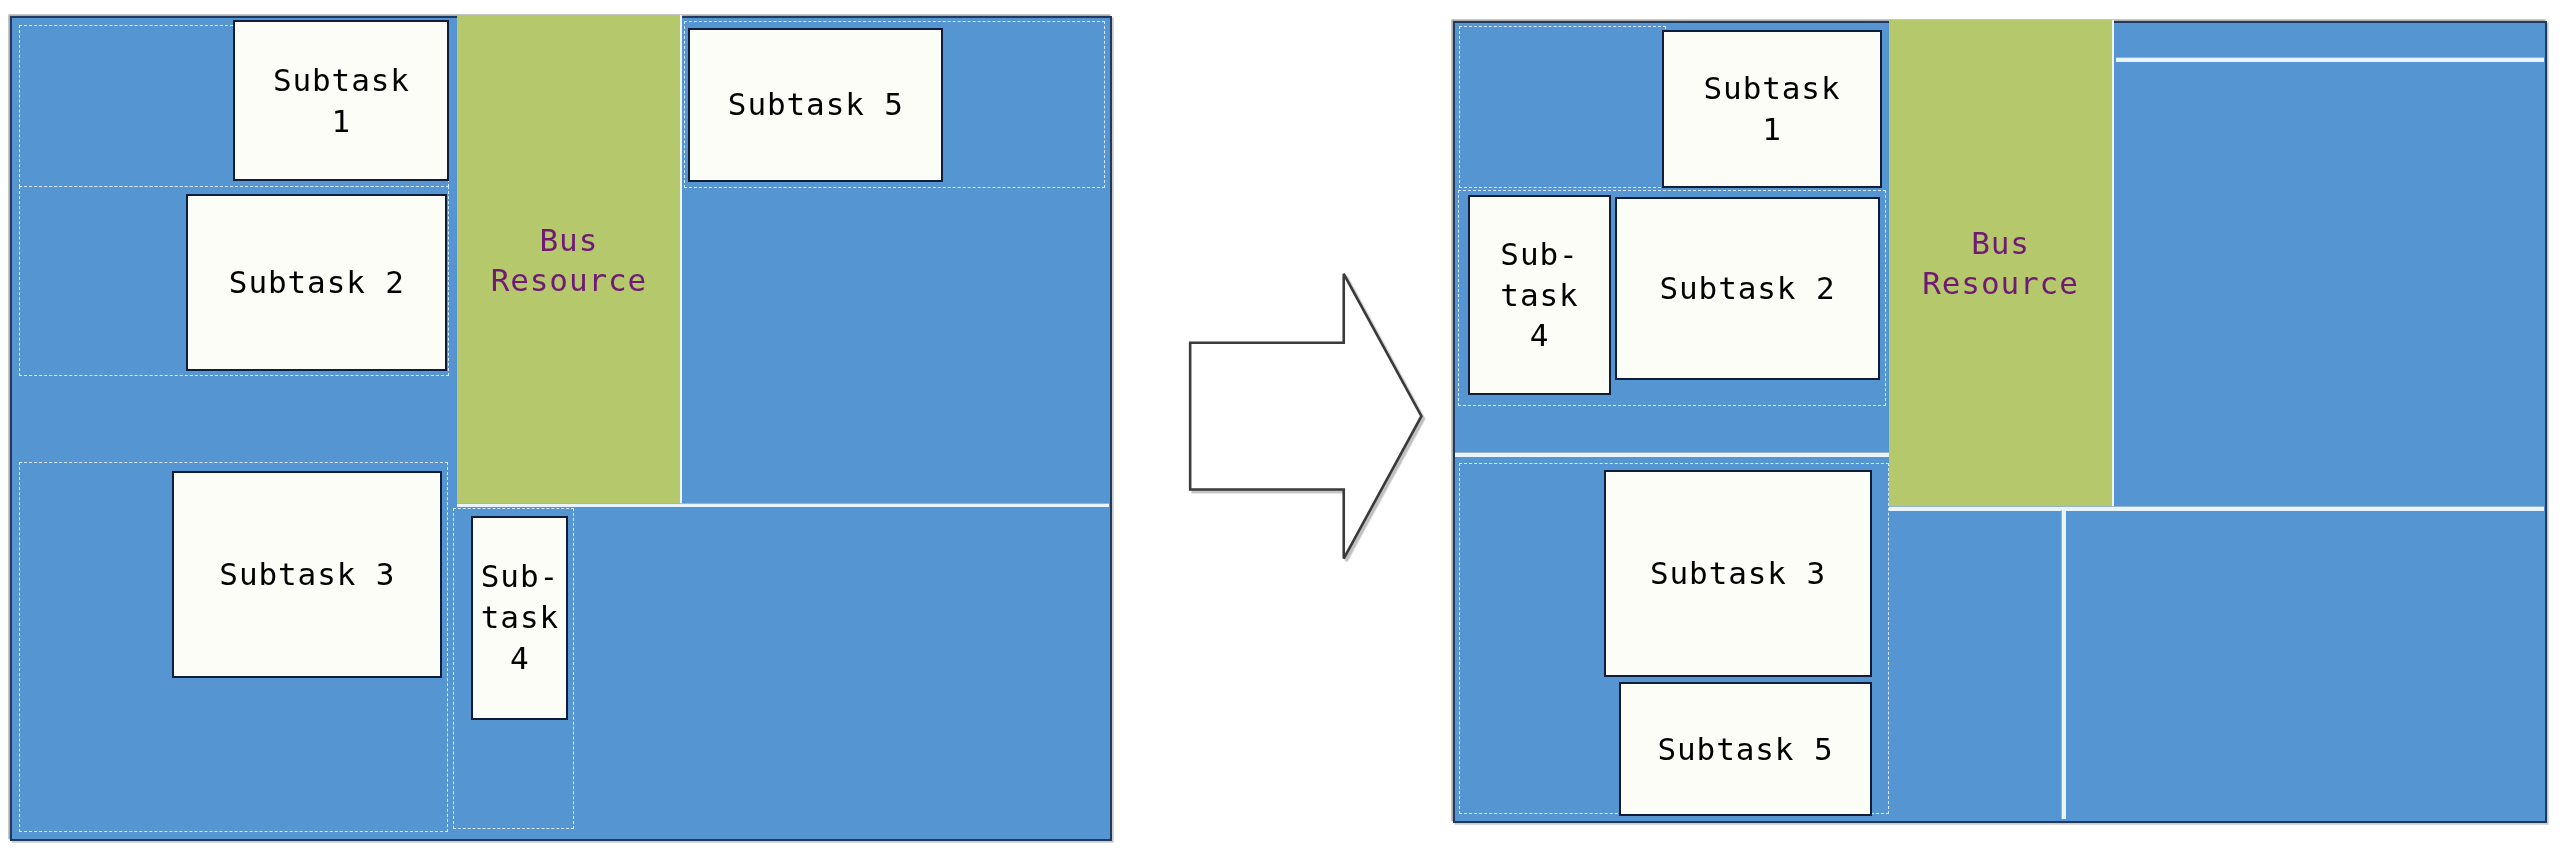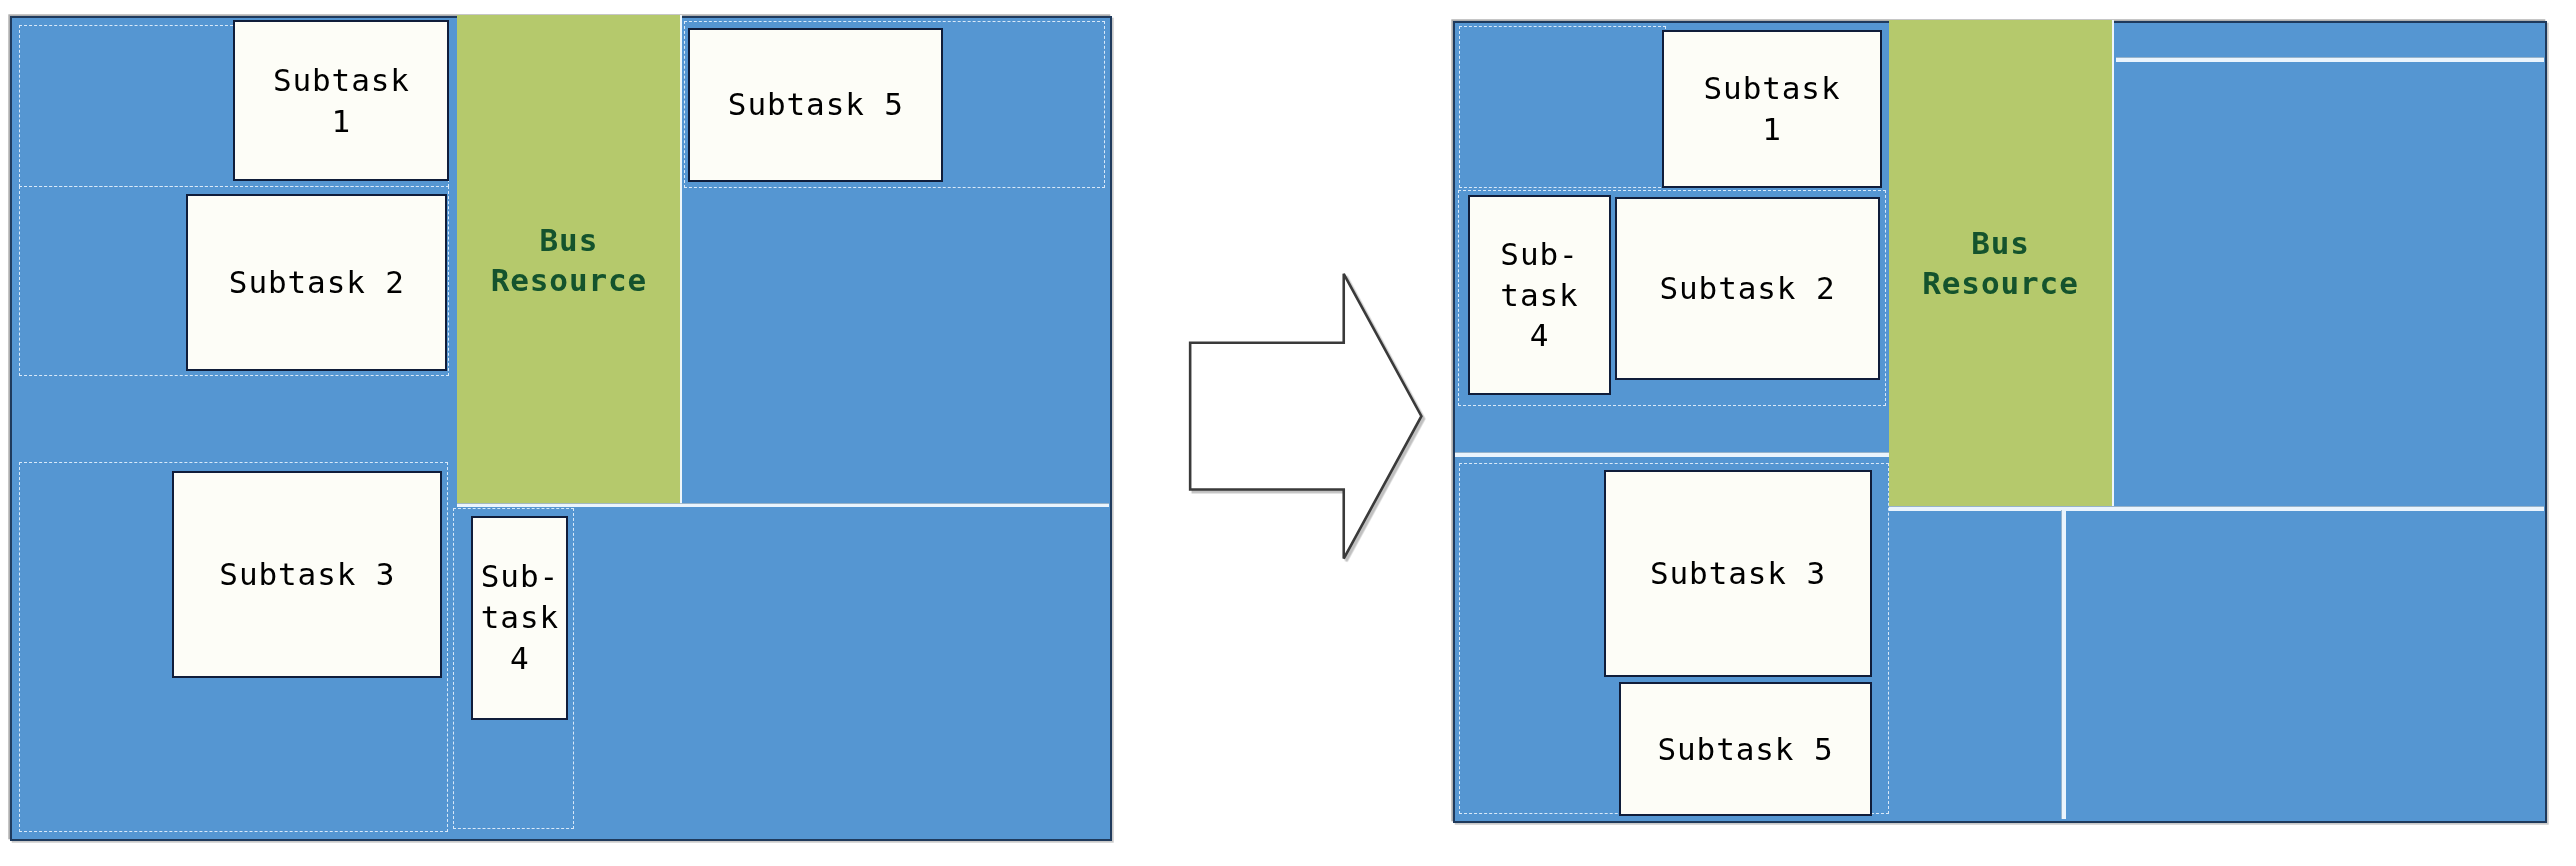--- a/index.html
+++ b/index.html
@@ -37,21 +37,21 @@
     display:flex;align-items:center;justify-content:center;
   }
   .label{
     white-space:pre-line;
     text-align:center;
     color:#000000;
     font-size:31px;
     line-height:1.32;
     letter-spacing:0.9px;
   }
-  .bus-label{color:#14532d;font-weight:bold;}
+  .bus-label{color:#701a75;}
   .sep{position:absolute;background:#eaf4fd;box-shadow:0 -0.9px 0 #9fb6ca;}
   .arrow-wrap{position:absolute;}
 </style>
 </head>
 <body>
 
 <div id="canvas">
 
   <div class="panel" style="left:10.4px;top:15.5px;width:1102px;height:825px;">
 

